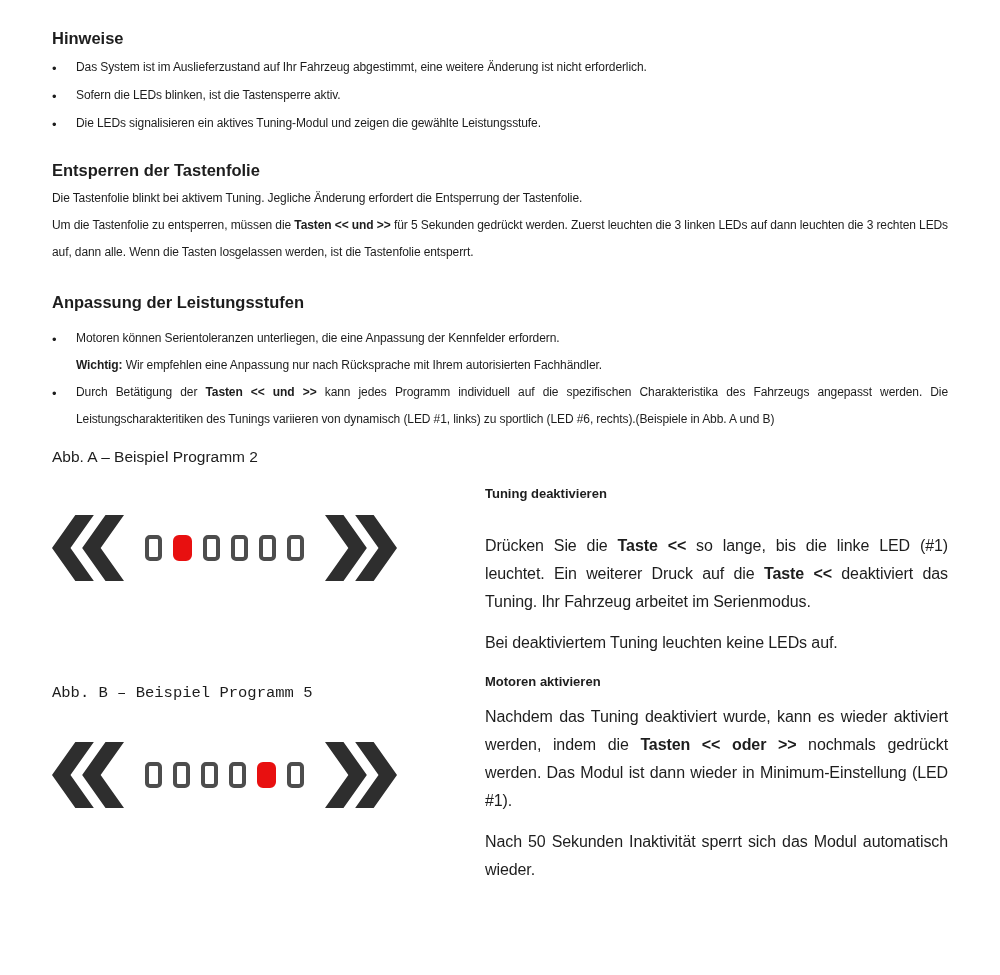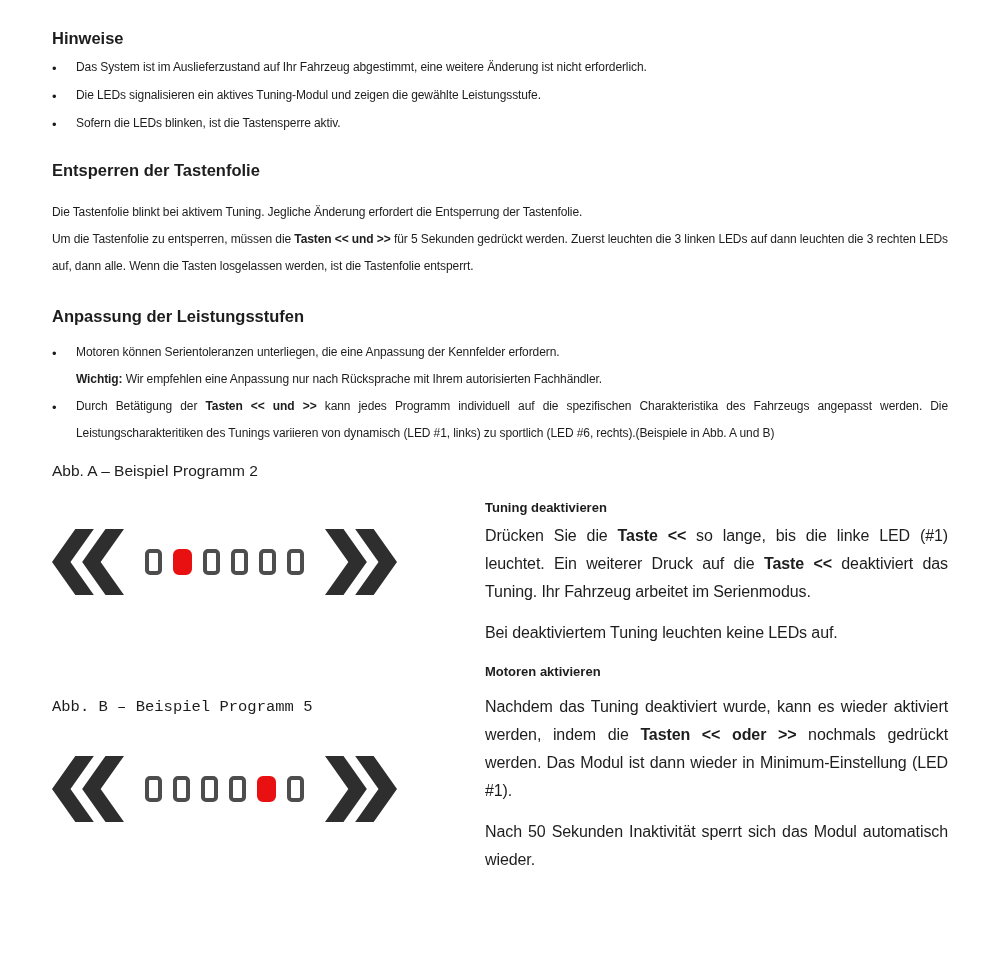--- a/index.html
+++ b/index.html
@@ -16,21 +16,21 @@
   .just { text-align:justify; }
 
   .bullets { margin-top:5px; }
   .bullet { display:flex; }
   .bullet + .bullet { margin-top:0; }
   .bullet .dot { width:24px; flex:none; }
   .bullet .dot::before { content:"\2022"; font-size:13px; position:relative; top:1px; }
   .bullet .btxt { flex:1; }
 
   .sec-entsperren h3 { margin-top:22px; }
-  .intro { margin-top:18px; }
+  .intro { margin-top:4px; }
   .sec-anpassung h3 { margin-top:26px; }
   .b-motoren { margin-top:12px; }
   .b-durch { margin-top:13px; }
 
   .cols { display:flex; margin-top:10px; }
   .col-left  { width:433px; flex:none; padding-top:4px; }
   .col-right { flex:1; padding-top:40px; }
 
   .fig-label { font-size:15.5px; line-height:19px; }
   .figrow { display:flex; align-items:center; gap:21px; margin-top:48px; }
@@ -48,45 +48,45 @@
   }
   .led.on {
     background:var(--led-on,#e81010);
     border-color:var(--led-on,#e81010);
     border-radius:6px;
     width:19px;
   }
 
   .col-right .rt { font-size:16px; line-height:28px; letter-spacing:-0.1px; }
   .col-right h3 { font-size:13px; }
-  .p-deakt  { margin-top:4px; }
+  .p-deakt  { margin-top:28px; }
   .p-keine  { margin-top:13px; }
   .h-aktiv  { margin-top:14px; }
   .p-aktiv  { margin-top:11px; }
   .p-sperr  { margin-top:13px; }
 </style>
 </head>
 <body>
 
 <div class="page">
 
   <section class="sec-hinweise">
     <h3>Hinweise</h3>
     <div class="bullets body-text">
       <div class="bullet">
         <span class="dot"></span>
         <span class="btxt just">Das System ist im Auslieferzustand auf Ihr Fahrzeug abgestimmt, eine weitere Änderung ist nicht erforderlich.</span>
       </div>
       <div class="bullet">
         <span class="dot"></span>
-        <span class="btxt">Die LEDs signalisieren ein aktives Tuning-Modul und zeigen die gewählte Leistungsstufe.</span>
+        <span class="btxt">Sofern die LEDs blinken, ist die Tastensperre aktiv.</span>
       </div>
       <div class="bullet">
         <span class="dot"></span>
-        <span class="btxt">Sofern die LEDs blinken, ist die Tastensperre aktiv.</span>
+        <span class="btxt">Die LEDs signalisieren ein aktives Tuning-Modul und zeigen die gewählte Leistungsstufe.</span>
       </div>
     </div>
   </section>
 
   <section class="sec-entsperren">
     <h3>Entsperren der Tastenfolie</h3>
     <p class="body-text intro">Die Tastenfolie blinkt bei aktivem Tuning. Jegliche Änderung erfordert die Entsperrung der Tastenfolie.</p>
     <p class="body-text just">Um die Tastenfolie zu entsperren, müssen die <b>Tasten &lt;&lt; und &gt;&gt;</b> für 5 Sekunden gedrückt werden. Zuerst leuchten die 3 linken LEDs auf dann leuchten die 3 rechten LEDs auf, dann alle. Wenn die Tasten losgelassen werden, ist die Tastenfolie entsperrt.</p>
   </section>
 

